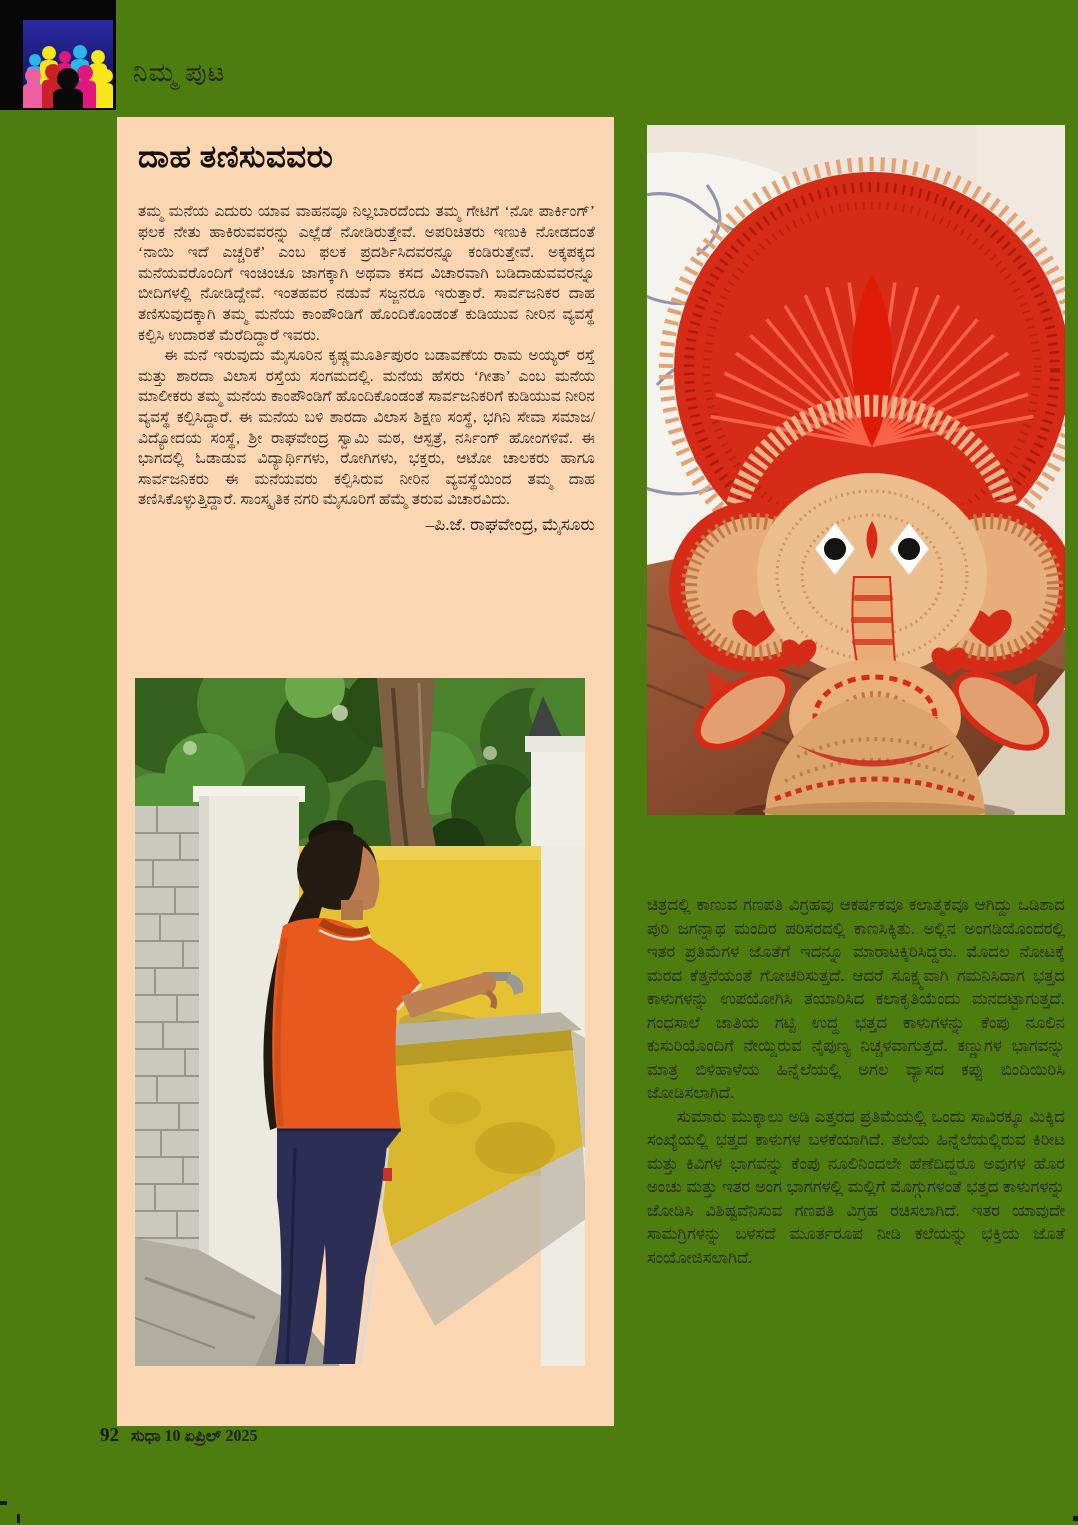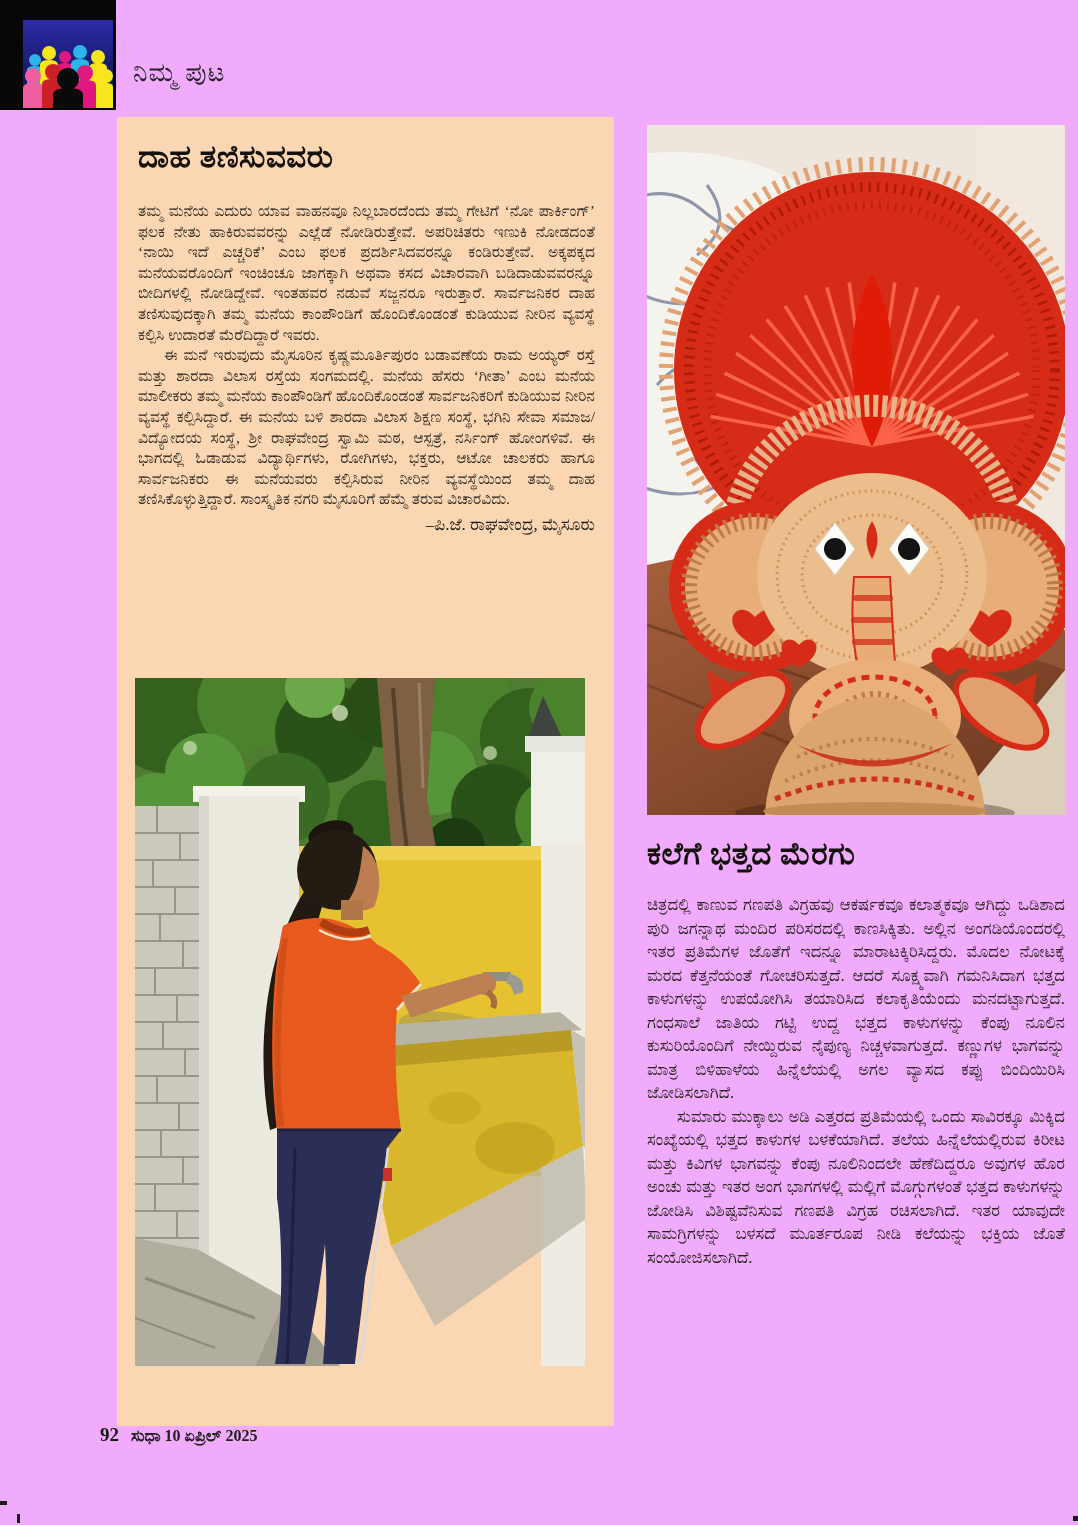--- a/index.html
+++ b/index.html
@@ -1,16 +1,16 @@
 <!DOCTYPE html>
 <html><head>
 <meta charset="utf-8">
 <style>
   html,body{margin:0;padding:0;}
-  .page{position:relative;width:1078px;height:1525px;background:#f0abfc;overflow:hidden;
+  .page{position:relative;width:1078px;height:1525px;background:#4d7c0f;overflow:hidden;
         font-family:"Liberation Serif","DejaVu Serif",serif;color:#2b2722;}
 
   
   .logo-box{position:absolute;left:0;top:0;width:116px;height:110px;background:#070707;}
   .logo-art{position:absolute;left:23px;top:20px;width:90px;height:88px;}
   .section-label{position:absolute;left:133px;top:58px;font-size:26px;color:#222;letter-spacing:1px;}
 
   
   .panel{position:absolute;left:117px;top:117px;width:497px;height:1309px;background:#fbd6b2;}
   .panel-title{position:absolute;left:21px;top:22px;font-size:31px;font-weight:bold;color:#14100c;letter-spacing:.5px;}
@@ -339,21 +339,20 @@
 
     <ellipse cx="228" cy="688" rx="140" ry="14" fill="#2d1309" opacity=".35"></ellipse>
     <path d="M118,690 C122,612 180,572 228,572 C276,572 334,612 338,690 Z" fill="#dda56e"></path>
     <path d="M138,656 Q228,614 318,656" fill="none" stroke="#b9804c" stroke-width="4" stroke-dasharray="3 5"></path>
     <path d="M150,632 Q228,596 306,632" fill="none" stroke="#b9804c" stroke-width="4" stroke-dasharray="3 5"></path>
     <path d="M128,674 Q228,634 328,674" fill="none" stroke="#cc3020" stroke-width="5" stroke-dasharray="6 5"></path>
     <path d="M150,620 Q228,652 306,618 Q 228,664 150,620 Z" fill="#c8281a" opacity=".85"></path>
     <ellipse cx="228" cy="686" rx="112" ry="9" fill="#c28c54"></ellipse>
   </svg>
 
-  <div class="title2">ಕಲೆಗೆ ಭತ್ತದ ಮೆರಗು</div>
   <div class="rbody">
     <p>ಚಿತ್ರದಲ್ಲಿ ಕಾಣುವ ಗಣಪತಿ ವಿಗ್ರಹವು ಆಕರ್ಷಕವೂ ಕಲಾತ್ಮಕವೂ ಆಗಿದ್ದು ಒಡಿಶಾದ ಪುರಿ ಜಗನ್ನಾಥ ಮಂದಿರ ಪರಿಸರದಲ್ಲಿ ಕಾಣಸಿಕ್ಕಿತು. ಅಲ್ಲಿನ ಅಂಗಡಿಯೊಂದರಲ್ಲಿ ಇತರ ಪ್ರತಿಮೆಗಳ ಜೊತೆಗೆ ಇದನ್ನೂ ಮಾರಾಟಕ್ಕಿರಿಸಿದ್ದರು. ಮೊದಲ ನೋಟಕ್ಕೆ ಮರದ ಕೆತ್ತನೆಯಂತೆ ಗೋಚರಿಸುತ್ತದೆ. ಆದರೆ ಸೂಕ್ಷ್ಮವಾಗಿ ಗಮನಿಸಿದಾಗ ಭತ್ತದ ಕಾಳುಗಳನ್ನು ಉಪಯೋಗಿಸಿ ತಯಾರಿಸಿದ ಕಲಾಕೃತಿಯೆಂದು ಮನದಟ್ಟಾಗುತ್ತದೆ. ಗಂಧಸಾಲೆ ಜಾತಿಯ ಗಟ್ಟಿ ಉದ್ದ ಭತ್ತದ ಕಾಳುಗಳನ್ನು ಕೆಂಪು ನೂಲಿನ ಕುಸುರಿಯೊಂದಿಗೆ ನೇಯ್ದಿರುವ ನೈಪುಣ್ಯ ನಿಚ್ಚಳವಾಗುತ್ತದೆ. ಕಣ್ಣುಗಳ ಭಾಗವನ್ನು ಮಾತ್ರ ಬಿಳಿಹಾಳೆಯ ಹಿನ್ನೆಲೆಯಲ್ಲಿ ಅಗಲ ವ್ಯಾಸದ ಕಪ್ಪು ಬಿಂದಿಯಿರಿಸಿ ಜೋಡಿಸಲಾಗಿದೆ.</p>
     <p class="indent">ಸುಮಾರು ಮುಕ್ಕಾಲು ಅಡಿ ಎತ್ತರದ ಪ್ರತಿಮೆಯಲ್ಲಿ ಒಂದು ಸಾವಿರಕ್ಕೂ ಮಿಕ್ಕಿದ ಸಂಖ್ಯೆಯಲ್ಲಿ ಭತ್ತದ ಕಾಳುಗಳ ಬಳಕೆಯಾಗಿದೆ. ತಲೆಯ ಹಿನ್ನೆಲೆಯಲ್ಲಿರುವ ಕಿರೀಟ ಮತ್ತು ಕಿವಿಗಳ ಭಾಗವನ್ನು ಕೆಂಪು ನೂಲಿನಿಂದಲೇ ಹೆಣೆದಿದ್ದರೂ ಅವುಗಳ ಹೊರ ಅಂಚು ಮತ್ತು ಇತರ ಅಂಗ ಭಾಗಗಳಲ್ಲಿ ಮಲ್ಲಿಗೆ ಮೊಗ್ಗುಗಳಂತೆ ಭತ್ತದ ಕಾಳುಗಳನ್ನು ಜೋಡಿಸಿ ವಿಶಿಷ್ಟವೆನಿಸುವ ಗಣಪತಿ ವಿಗ್ರಹ ರಚಿಸಲಾಗಿದೆ. ಇತರ ಯಾವುದೇ ಸಾಮಗ್ರಿಗಳನ್ನು ಬಳಸದೆ ಮೂರ್ತರೂಪ ನೀಡಿ ಕಲೆಯನ್ನು ಭಕ್ತಿಯ ಜೊತೆ ಸಂಯೋಜಿಸಲಾಗಿದೆ.</p>
   </div>
 
   <div class="footer">
     <span class="page-num">92</span><span class="issue">ಸುಧಾ 10 ಏಪ್ರಿಲ್ 2025</span>
   </div>
 
   <div class="mark" style="left:0;top:1501px;width:7px;height:4px;"></div>

